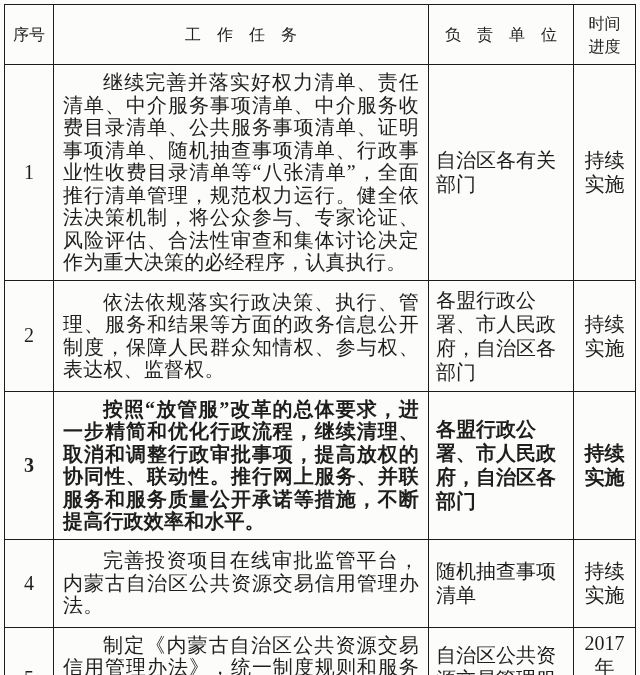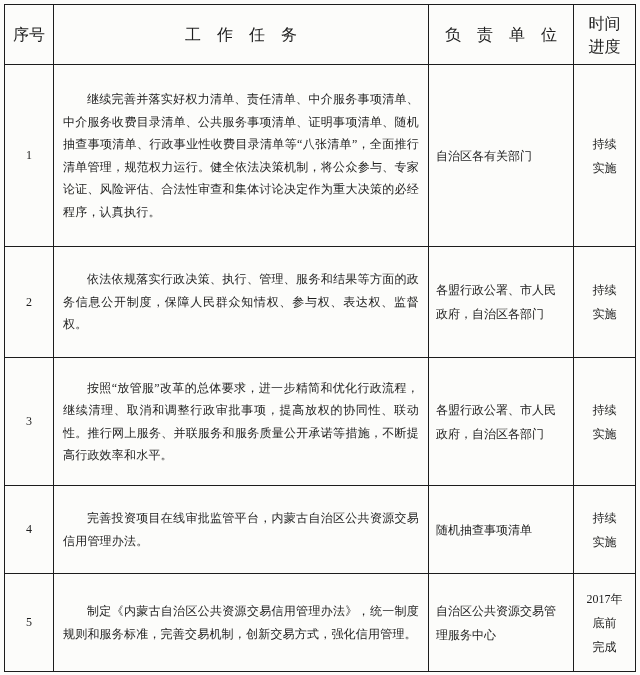--- a/index.html
+++ b/index.html
@@ -13,21 +13,21 @@
   }
   table.doc-table {
     border-collapse: collapse;
     table-layout: fixed;
     margin: 4px 4px 0 4px;
     width: 631px;
   }
   .doc-table th,
   .doc-table td {
     border: 1px solid #1c1c1c;
-    font-size: 12px;
+    font-size: 20px;
     font-weight: normal;
     vertical-align: middle;
     box-sizing: border-box;
     overflow: hidden;
   }
   
   .doc-table thead th {
     font-family: "Liberation Sans", "DejaVu Sans", sans-serif;
     font-size: 16px;
     text-align: center;
@@ -58,21 +58,21 @@
     text-align: left;
   }
   .time-cell {
     text-align: center;
     white-space: pre-line;
     line-height: 24px;
   }
   
   tr.row-1 td { height: 182px; }
   tr.row-2 td { height: 111px; }
-  tr.row-3 td { height: 128px; }
+  tr.row-3 td { height: 128px; font-weight: bold; }
   tr.row-4 td { height: 88px;  }
   tr.row-5 td { height: 98px;  }
 </style>
 </head>
 <body>
 
 <table class="doc-table">
   <colgroup>
     <col class="c-num">
     <col class="c-task">

